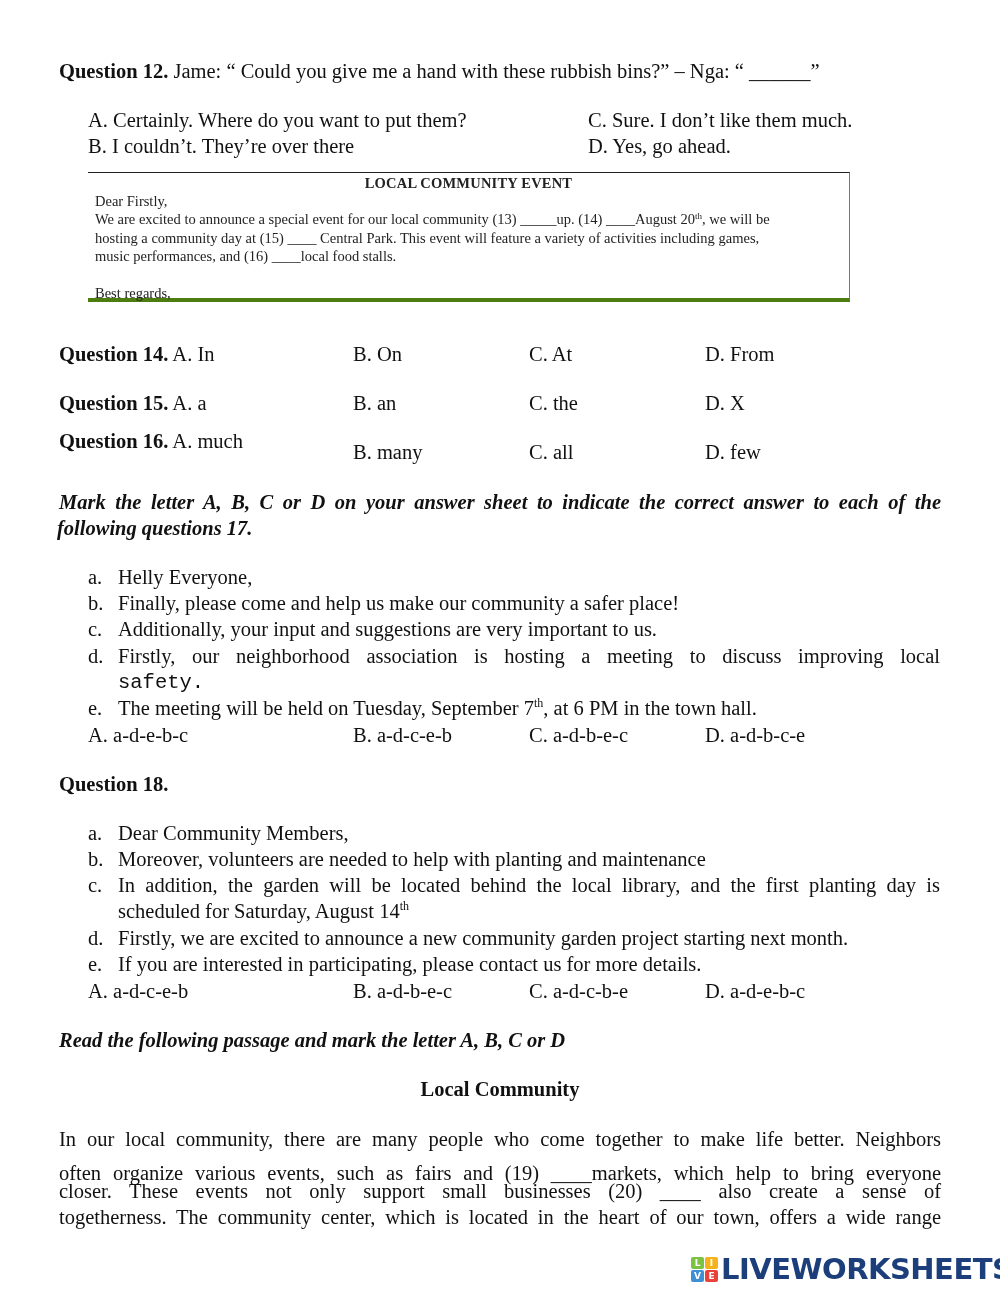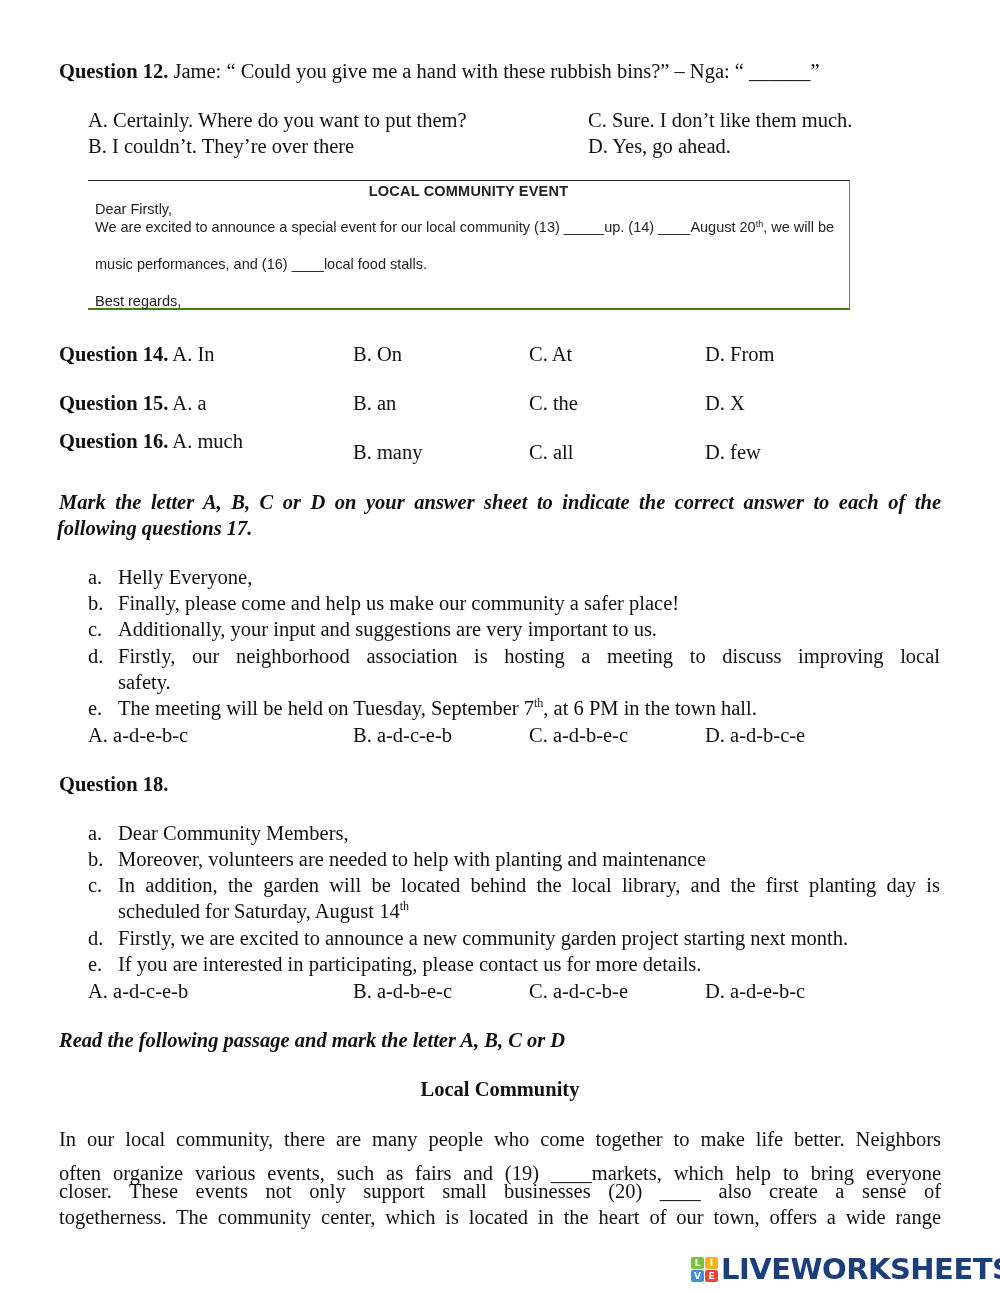--- a/index.html
+++ b/index.html
@@ -8,24 +8,24 @@
       font-family: "Liberation Serif", serif; color: #111;
       font-size: 20.5px;
     }
     .abs { position: absolute; white-space: nowrap; }
     b, .bold { font-weight: bold; }
     .ital-bold { font-weight: bold; font-style: italic; }
     sup { font-size: 12px; vertical-align: 8px; line-height: 0; }
 
     
     .event-box {
-      position: absolute; left: 88px; top: 180px; width: 762px; height: 130px;
-      border-top: 1.5px solid #222; border-right: 1.5px solid #777; border-bottom: 2px solid #4d7c0f;
+      position: absolute; left: 88px; top: 172px; width: 762px; height: 130px;
+      border-top: 1.5px solid #222; border-right: 1.5px solid #777; border-bottom: 4px solid #4d7c0f;
       box-sizing: border-box;
-      font-family: Liberation Sans, sans-serif; font-size: 14.5px; color: #222;
+      font-family: Liberation Serif, serif; font-size: 14.5px; color: #222;
     }
     .event-box .ev-title {
       position: absolute; top: 2px; left: 0; right: 0; text-align: center;
       font-weight: bold; font-size: 14.5px; letter-spacing: 0.2px;
     }
     .event-box .ev-line { position: absolute; left: 7px; white-space: nowrap; }
 
     .justify-line { position: absolute; left: 59px; width: 882px; text-align: justify; text-align-last: justify; white-space: nowrap; }
     .item-letter { position: absolute; }
 
@@ -42,20 +42,21 @@
 </div>
 <div class="abs" style="left:88px; top:109px;">A. Certainly. Where do you want to put them?</div>
 <div class="abs" style="left:588px; top:109px;">C. Sure. I don’t like them much.</div>
 <div class="abs" style="left:88px; top:135px;">B. I couldn’t. They’re over there</div>
 <div class="abs" style="left:588px; top:135px;">D. Yes, go ahead.</div>
 
 <div class="event-box">
   <div class="ev-title">LOCAL COMMUNITY EVENT</div>
   <div class="ev-line" style="top:20px;">Dear Firstly,</div>
   <div class="ev-line" style="top:38px;"><span>We are excited to announce a special event for our local community (13) _____up. (14) ____August 20</span><sup style="font-size:9px;vertical-align:5px;">th</sup><span>, we will be</span></div>
+  <div class="ev-line" style="top:57px;">hosting a community day at (15) ____ Central Park. This event will feature a variety of activities including games,</div>
   <div class="ev-line" style="top:75px;">music performances, and (16) ____local food stalls.</div>
   <div class="ev-line" style="top:112px;">Best regards,</div>
 </div>
 
 <div class="abs" style="left:59px; top:343px;">
   <b>Question 14.</b><span> A. In</span>
 </div>
 <div class="abs" style="left:353px; top:343px;">B. On</div>
 <div class="abs" style="left:529px; top:343px;">C. At</div>
 <div class="abs" style="left:705px; top:343px;">D. From</div>
@@ -81,21 +82,21 @@
 <div class="abs" style="left:118px; top:566px;">Helly Everyone,</div>
 
 <div class="item-letter" style="left:88px; top:592px;">b.</div>
 <div class="abs" style="left:118px; top:592px;">Finally, please come and help us make our community a safer place!</div>
 
 <div class="item-letter" style="left:88px; top:618px;">c.</div>
 <div class="abs" style="left:118px; top:618px;">Additionally, your input and suggestions are very important to us.</div>
 
 <div class="item-letter" style="left:88px; top:645px;">d.</div>
 <div class="justify-line" style="left:118px; width:822px; top:645px;">Firstly, our neighborhood association is hosting a meeting to discuss improving local</div>
-<div class="abs" style="left:118px; top:671px;">safety.</div>
+<div class="abs" style="left:118px; top:671px;font-family:Liberation Mono, monospace;">safety.</div>
 
 <div class="item-letter" style="left:88px; top:697px;">e.</div>
 <div class="abs" style="left:118px; top:697px;"><span>The meeting will be held on Tuesday, September 7</span><sup>th</sup><span>, at 6 PM in the town hall.</span></div>
 
 <div class="abs" style="left:88px; top:724px;">A. a-d-e-b-c</div>
 <div class="abs" style="left:353px; top:724px;">B. a-d-c-e-b</div>
 <div class="abs" style="left:529px; top:724px;">C. a-d-b-e-c</div>
 <div class="abs" style="left:705px; top:724px;">D. a-d-b-c-e</div>
 
 <div class="abs bold" style="left:59px; top:773px;">Question 18.</div>

